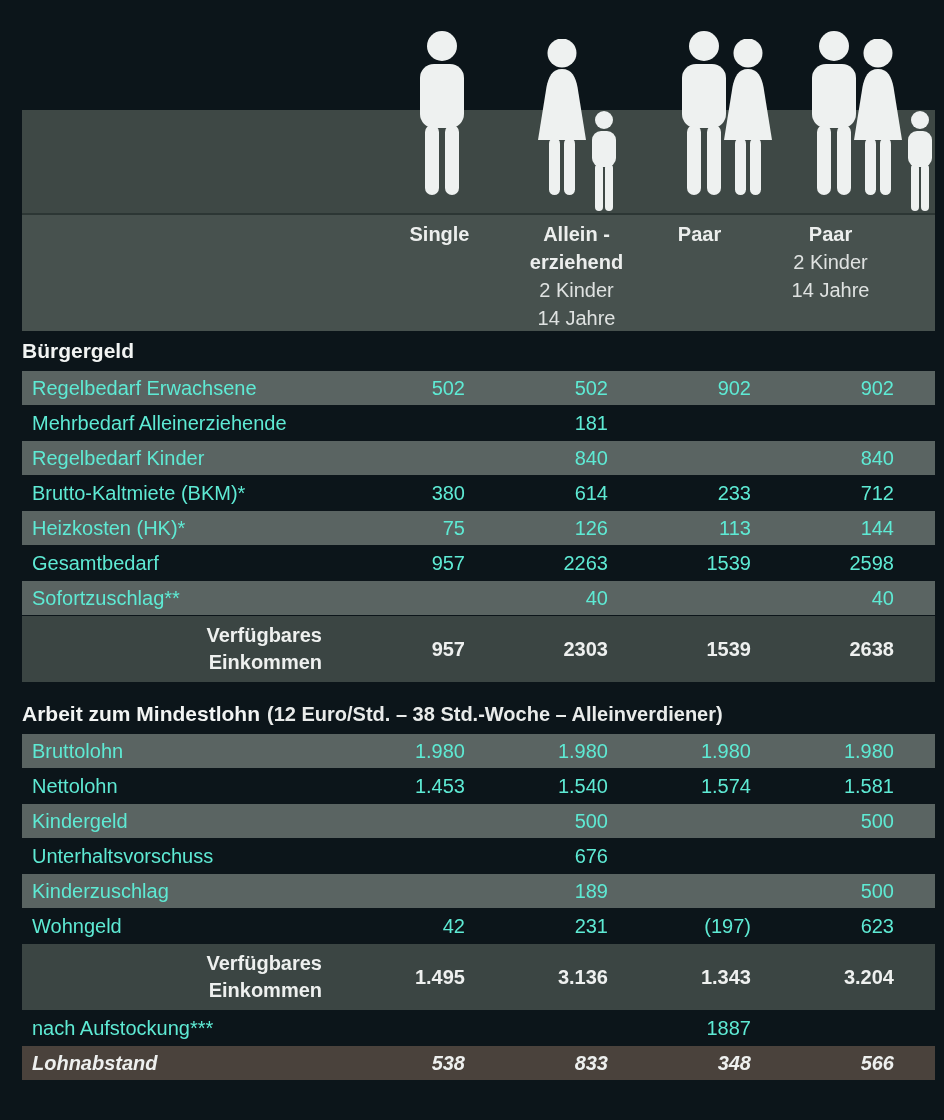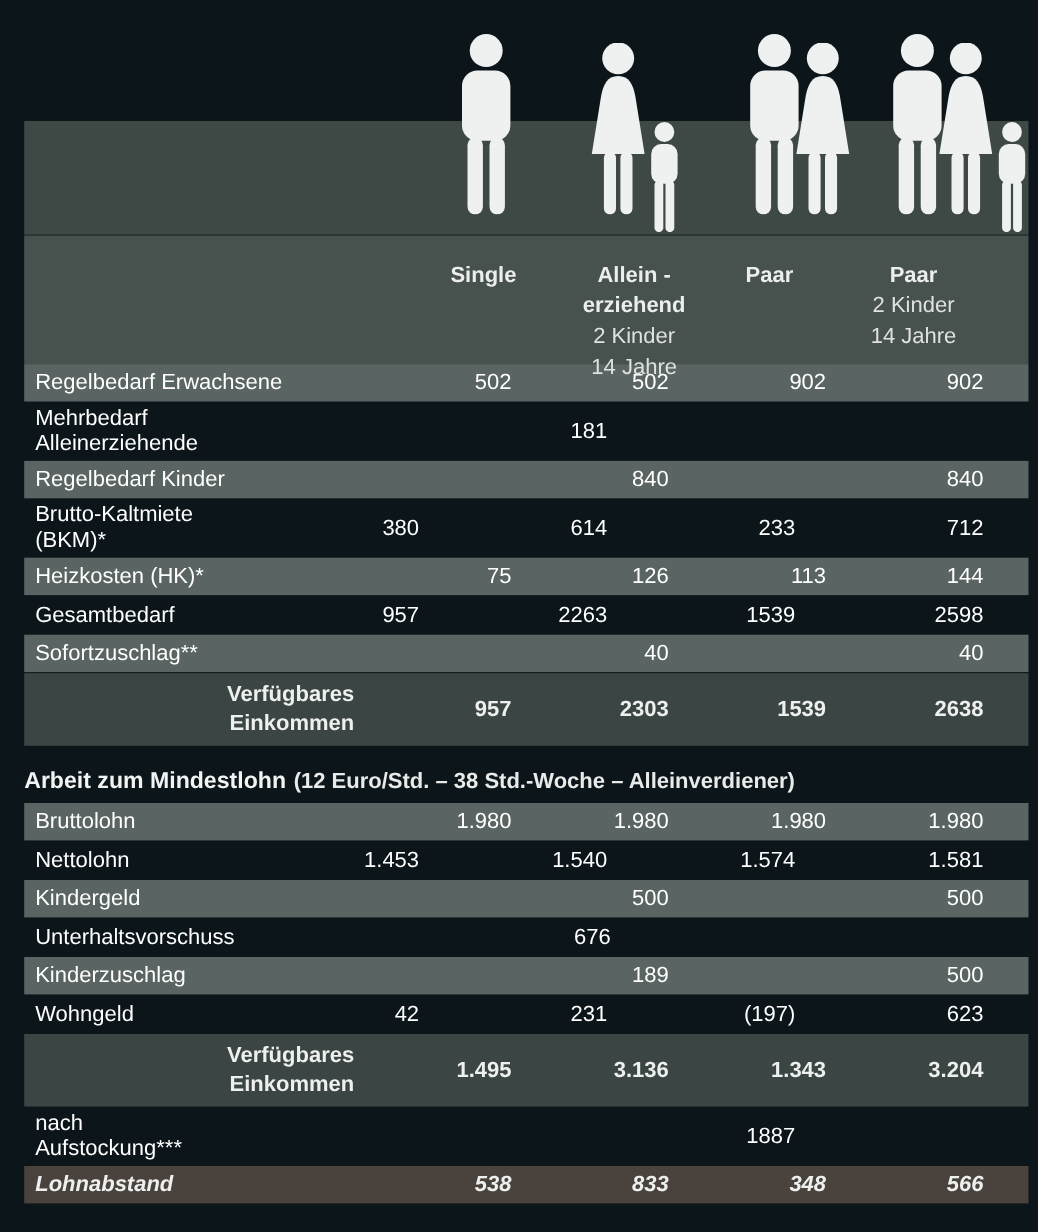--- a/index.html
+++ b/index.html
@@ -20,38 +20,38 @@
   .icons-row .icell:nth-child(3){transform:translateX(40px);}
   .icons-row .icell:nth-child(4){transform:translateX(46px);}
   .icons-row .icell:nth-child(5){transform:translateX(48px);}
   .figgroup{display:flex;align-items:flex-end;}
   .fig svg{display:block;}
   .fig svg *{fill:#eef1f0;}
   .fig.second{margin-left:-14px;}
   .fig.kid{margin-left:-4px;transform:translateY(16px);}
 
   .names-row{position:absolute;left:0;right:0;top:104px;bottom:0;}
-  .hcell{text-align:center;padding-top:22px;}
+  .hcell{text-align:center;padding-top:6px;}
   .names-row .hcell:nth-child(2){transform:translateX(46px);}
   .names-row .hcell:nth-child(3){transform:translateX(40px);}
   .names-row .hcell:nth-child(4){transform:translateX(20px);}
   .names-row .hcell:nth-child(5){transform:translateX(8px);}
   .hline{display:block;font-weight:bold;font-size:20px;line-height:28px;color:#eceeed;}
   .hsub{display:block;font-size:20px;line-height:28px;color:#dfe2e1;}
 
   
   .section-title{height:40px;display:flex;align-items:center;font-size:21px;color:#f2f4f3;}
   .section-title .t{font-weight:bold;}
   .section-title .s{font-weight:bold;font-size:20px;margin-left:7px;color:#e9ebea;}
   .section + .section{margin-top:12px;}
 
   
-  .row{align-items:center;min-height:34px;margin-bottom:1px;font-size:20px;color:#ffffff;}
+  .row{align-items:center;min-height:34px;margin-bottom:1px;font-size:20px;color:#5eead4;}
   .row.shaded{background:#5a6462;}
-  .row.plain{background:transparent;gap:28px;}
+  .row.plain{background:transparent;}
   .row.total{background:#3b4543;min-height:66px;font-weight:bold;color:#eef0ef;}
   .row.final{background:#4a423c;font-weight:bold;color:#eef0ef;font-style:italic;}
   .label-cell{padding:3px 0;}
   .label-cell .lline{display:block;line-height:27px;text-align:right;}
   .vcell{text-align:right;}
 </style>
 </head>
 <body>
 
 <div class="page">
@@ -156,20 +156,24 @@
           </div>
           <div class="hcell">
             <span class="hline">Paar</span>
             <span class="hsub">2 Kinder</span>
             <span class="hsub">14 Jahre</span>
           </div>
         </div>
     </div>
     <div id="sections">
         <div class="section">
+          <div class="section-title">
+            <span class="t">Bürgergeld</span>
+            <span class="s"></span>
+          </div>
           <div class="row cols shaded">
             <div class="label-cell">Regelbedarf Erwachsene</div>
             <div class="vcell">502</div>
             <div class="vcell">502</div>
             <div class="vcell">902</div>
             <div class="vcell">902</div>
           </div>
           <div class="row cols plain">
             <div class="label-cell">Mehrbedarf Alleinerziehende</div>
             <div class="vcell"></div>

